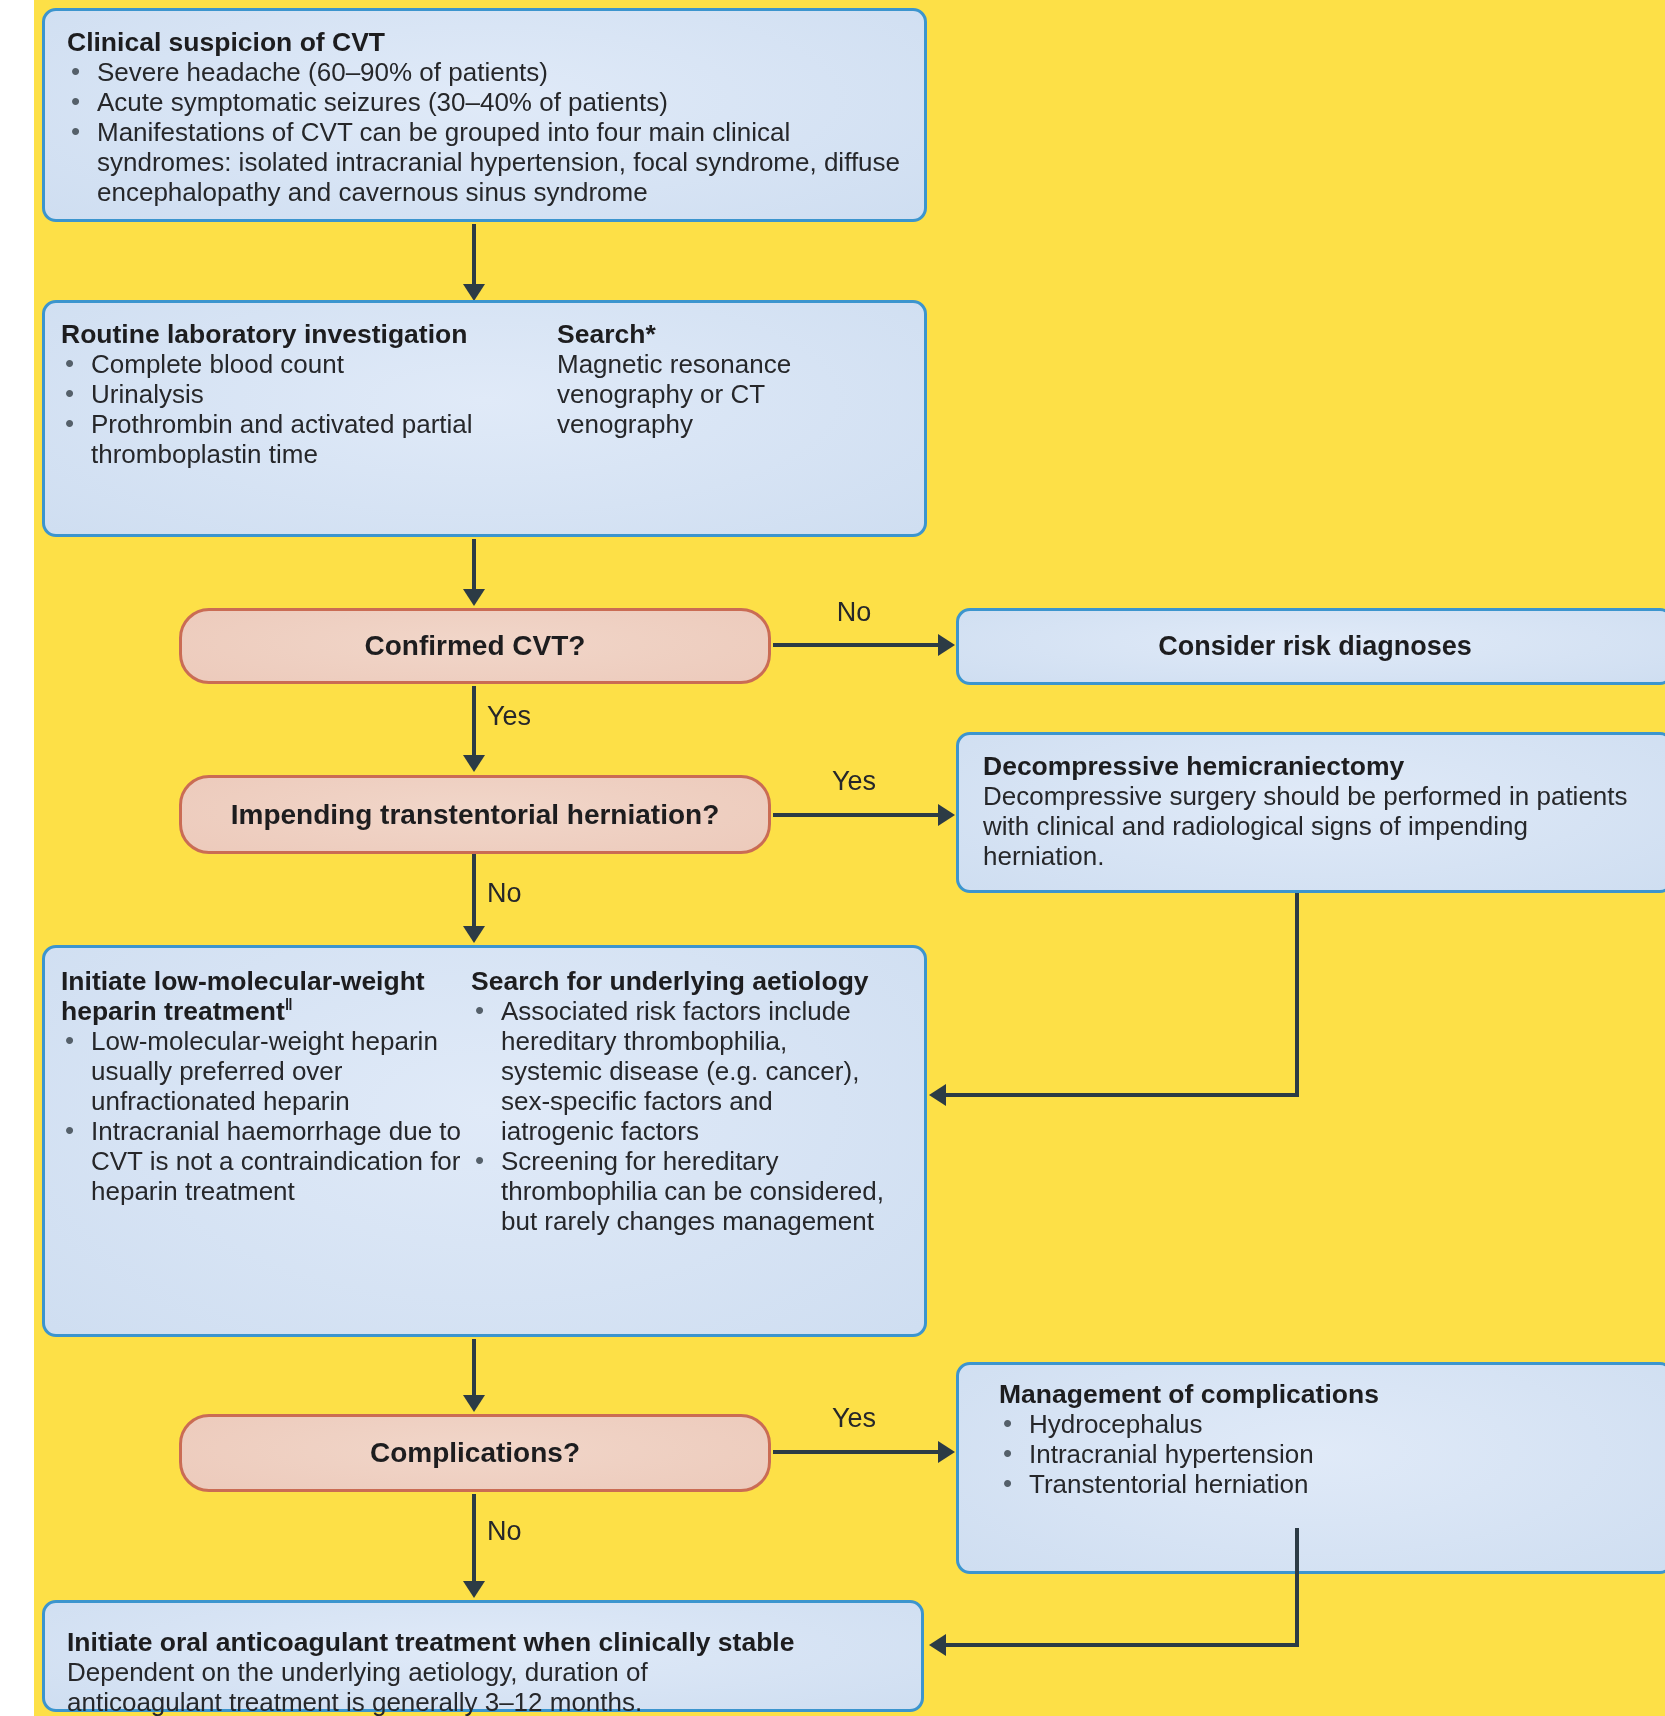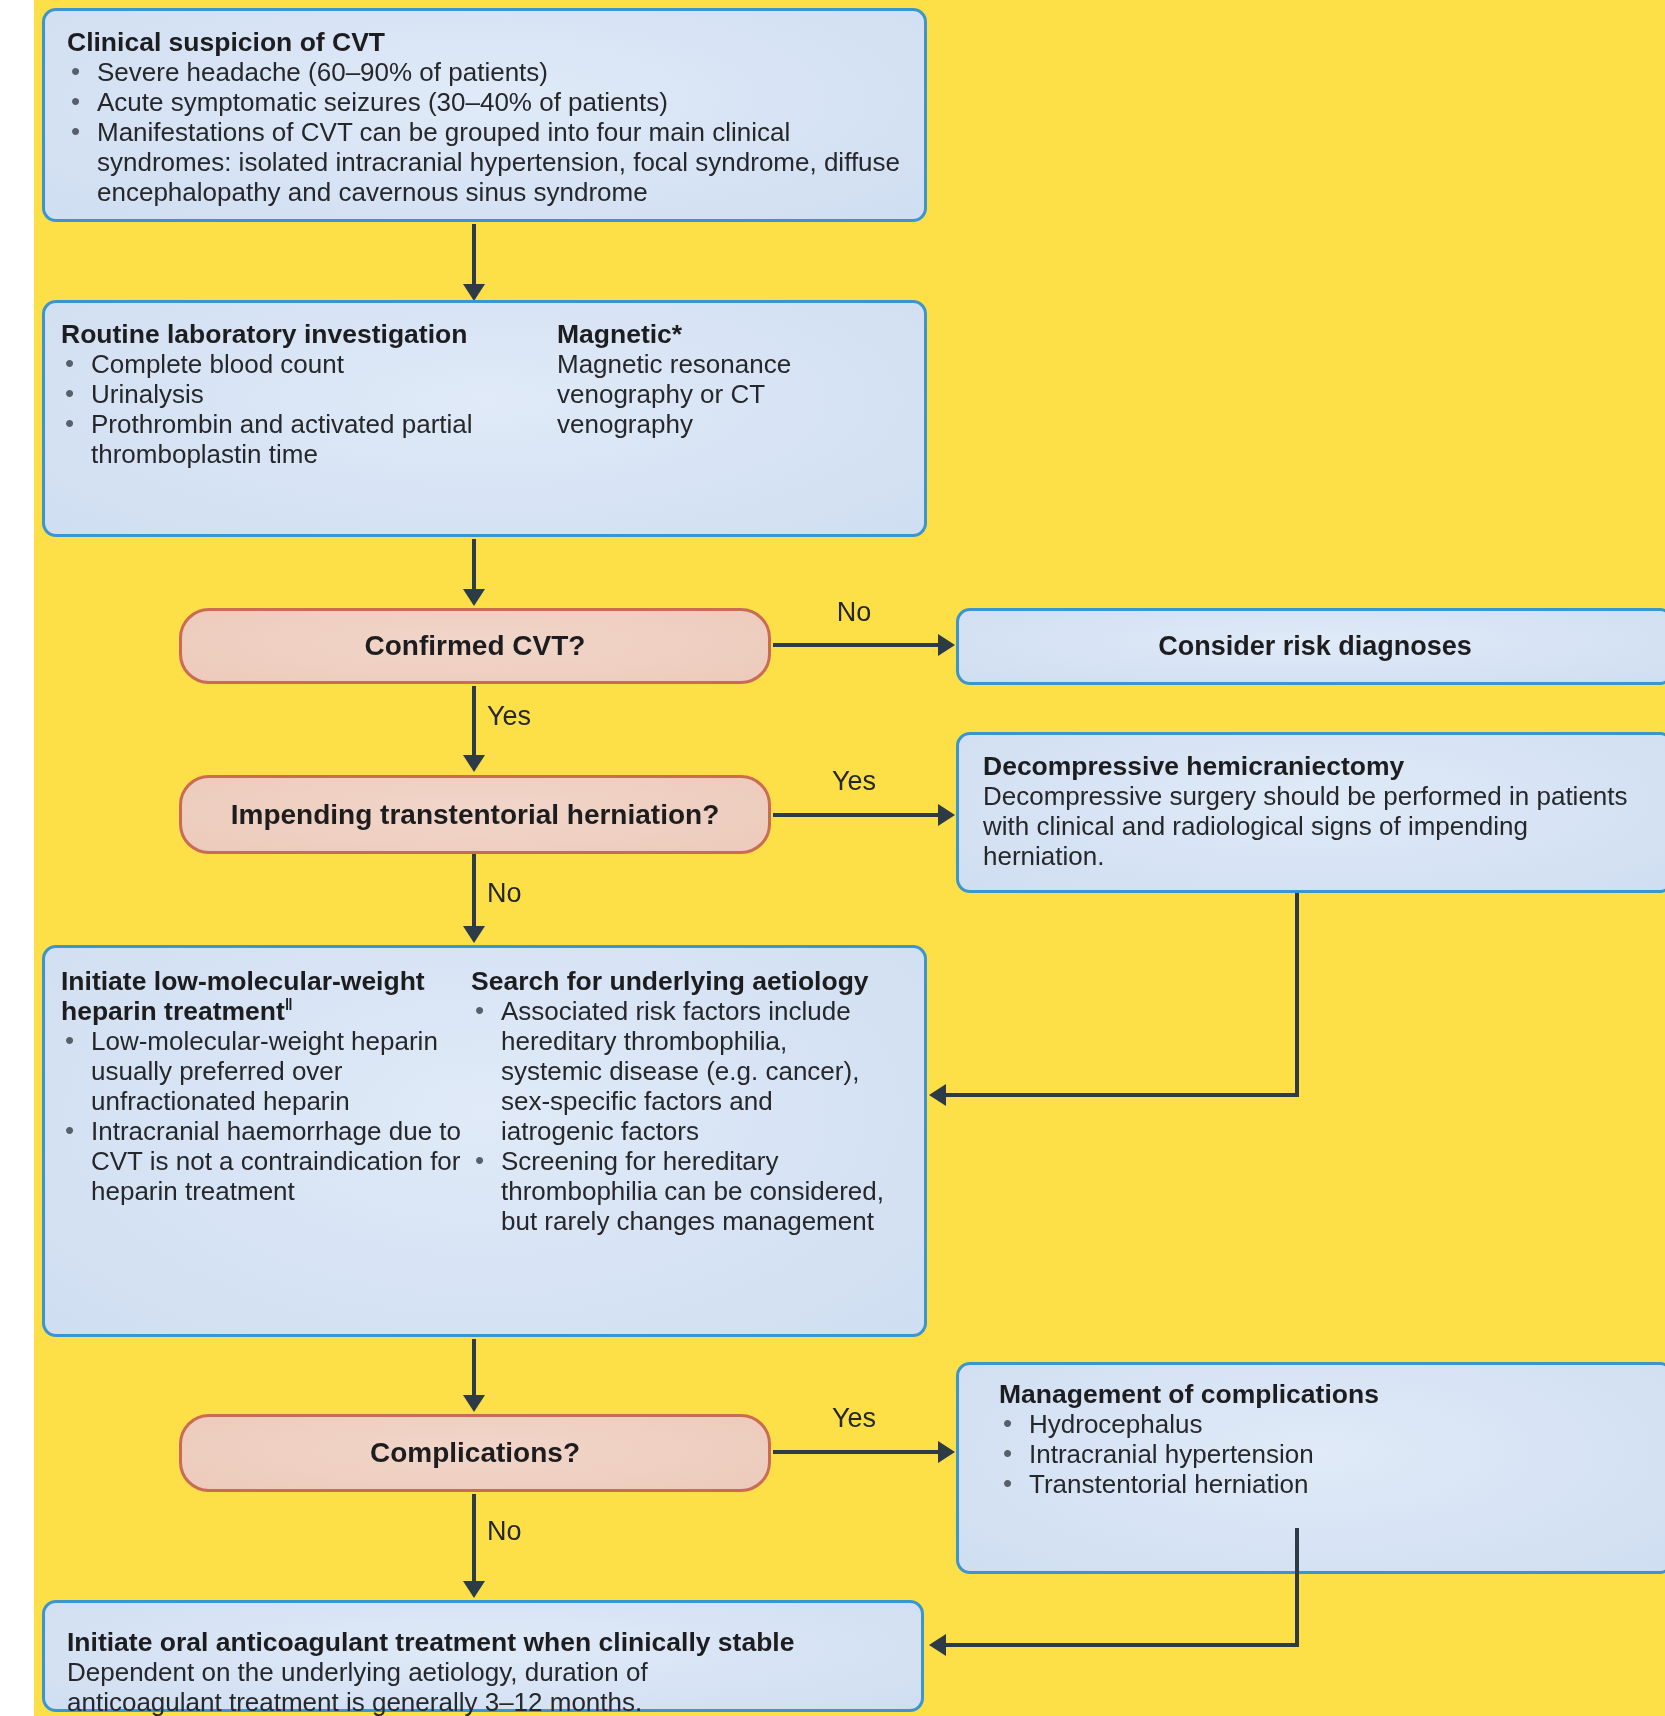--- a/index.html
+++ b/index.html
@@ -60,21 +60,21 @@
   <div class="box blue" style="left:8px;top:300px;width:885px;height:237px;">
     <div class="col" style="left:16px;top:16px;width:440px;">
       <h3 class="title" style="white-space:nowrap;">Routine laboratory investigation</h3>
       <ul class="blist">
         <li>Complete blood count</li>
         <li>Urinalysis</li>
         <li>Prothrombin and activated partial thromboplastin time</li>
       </ul>
     </div>
     <div class="col" style="left:512px;top:16px;width:300px;">
-      <h3 class="title">Magnetic*</h3>
+      <h3 class="title">Search*</h3>
       <p class="body-text">Magnetic resonance venography or CT venography</p>
     </div>
   </div>
 
   <div class="vline" style="left:438px;top:539px;height:51px;"></div>
   <div class="arrow-down" style="left:429px;top:589px;"></div>
 
   <div class="box pink q" style="left:145px;top:608px;width:592px;height:76px;">
     <span>Confirmed CVT?</span>
   </div>

